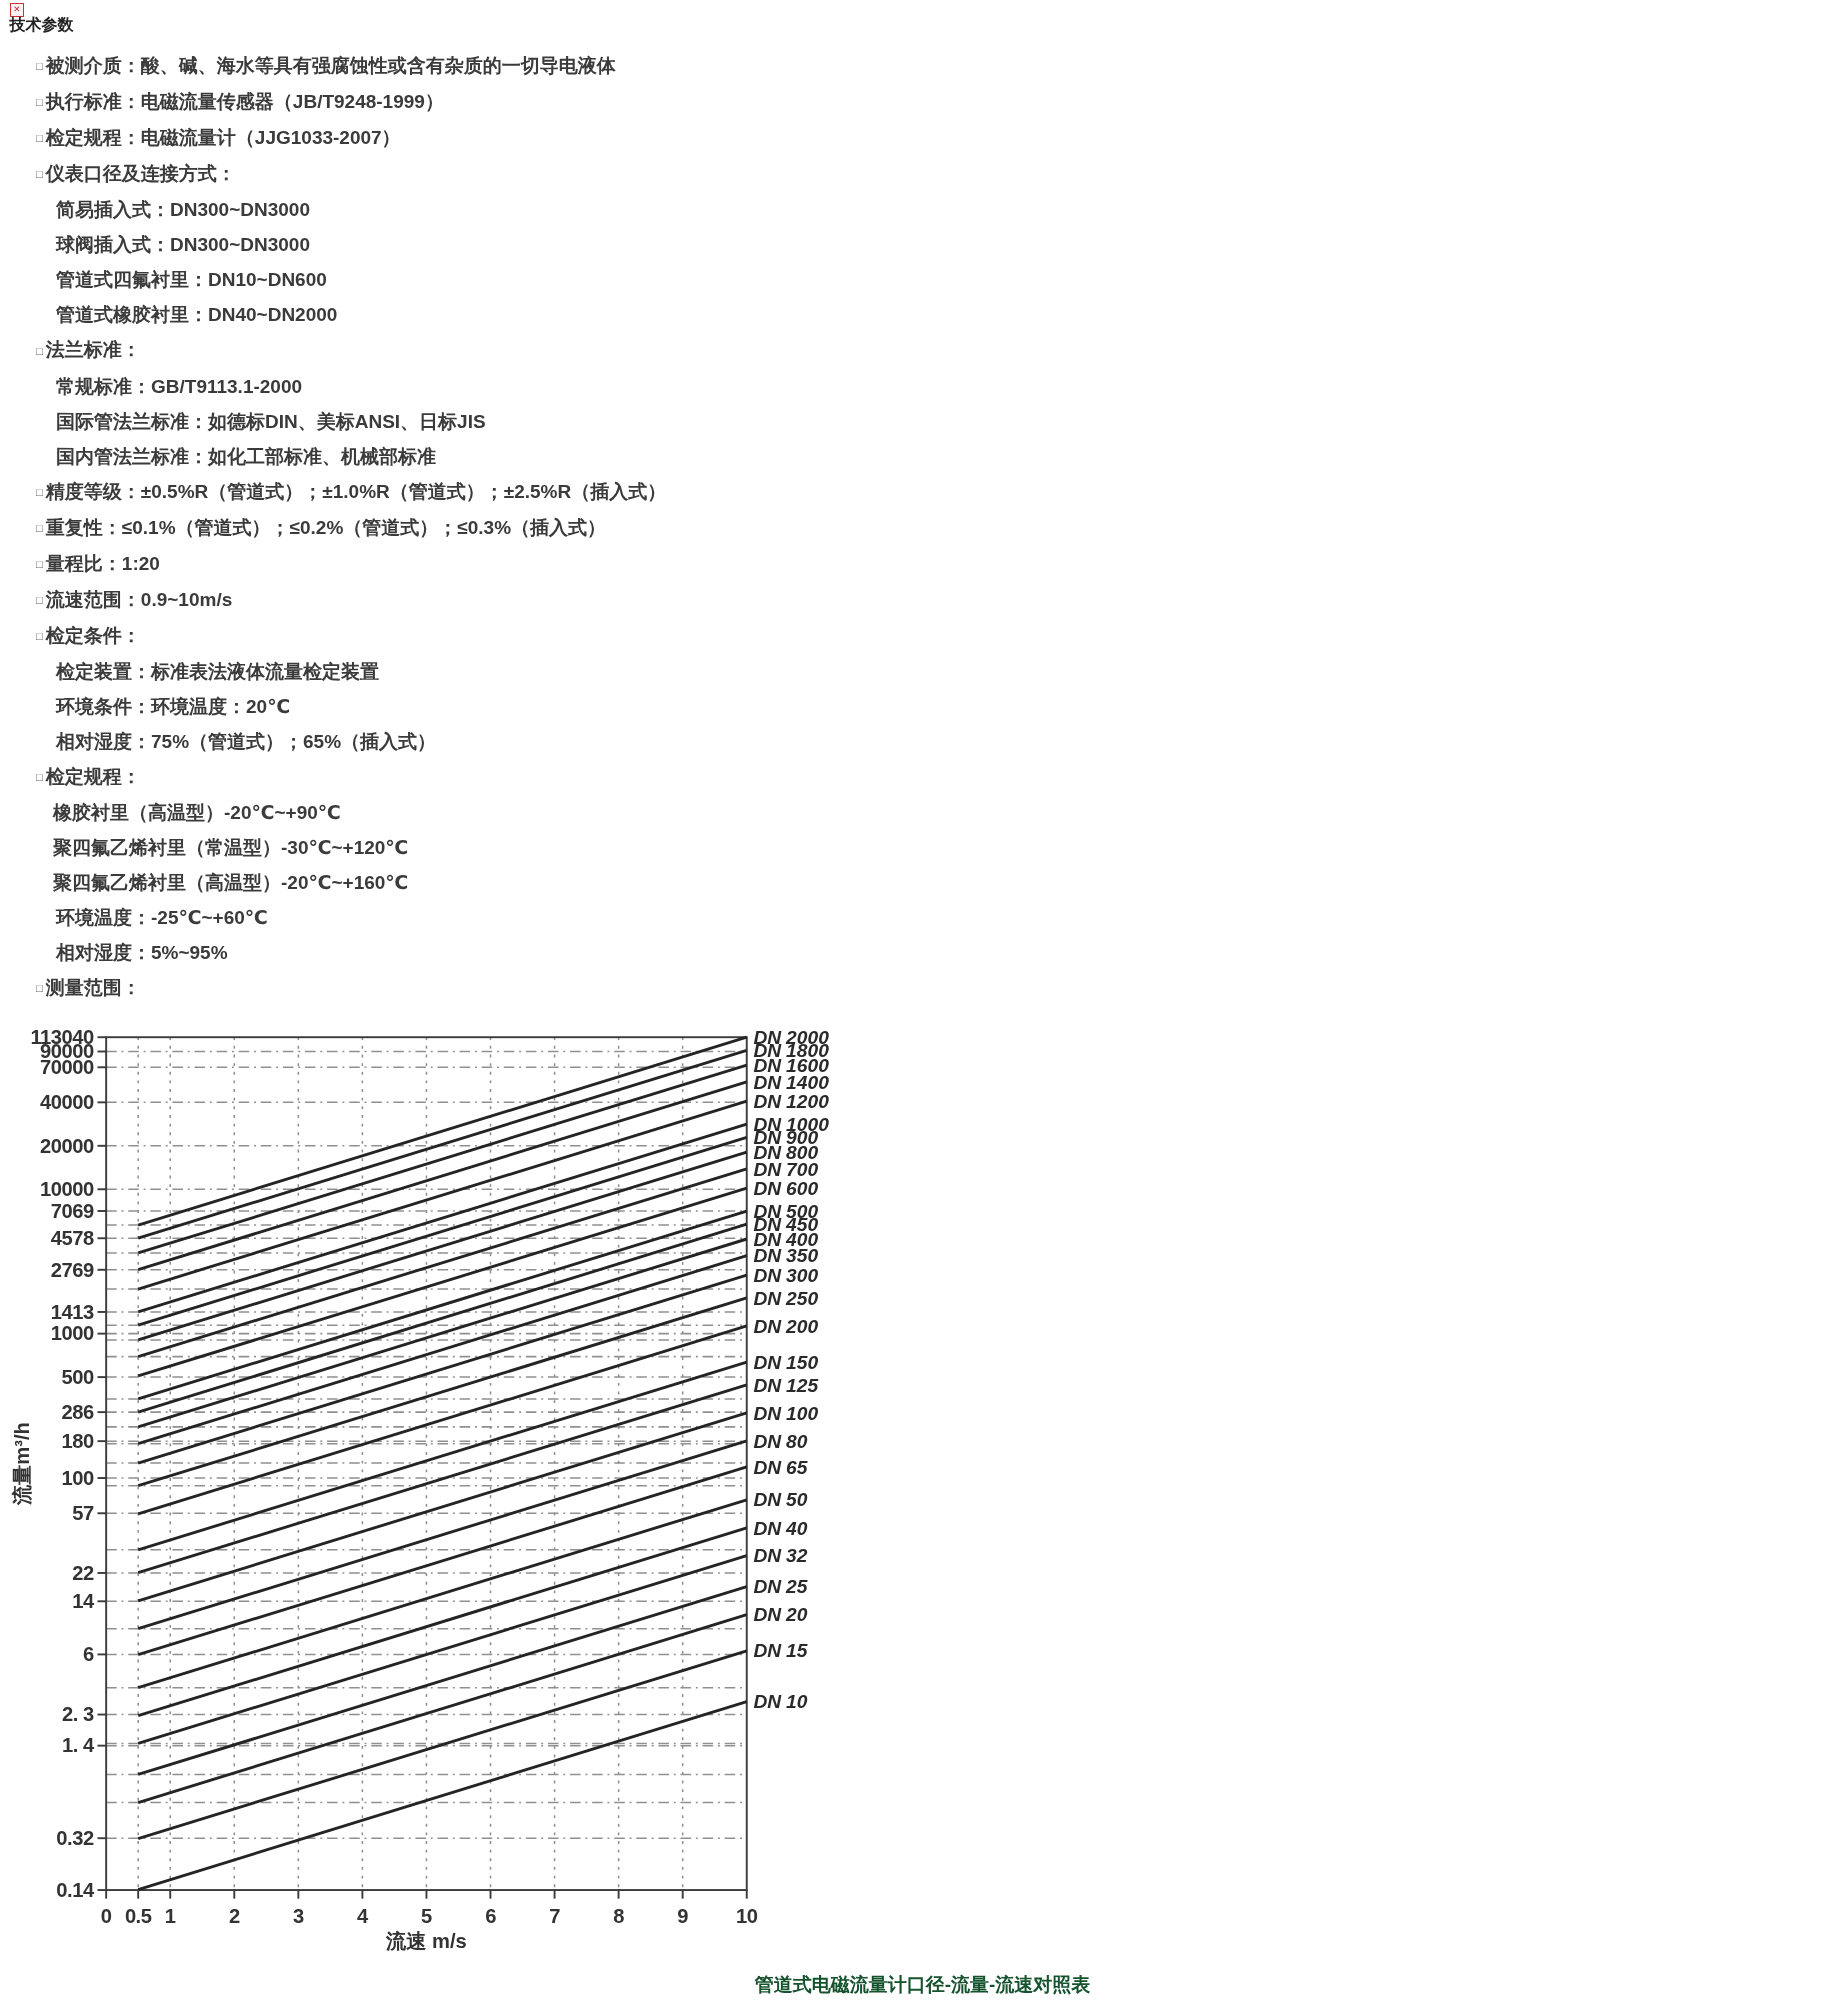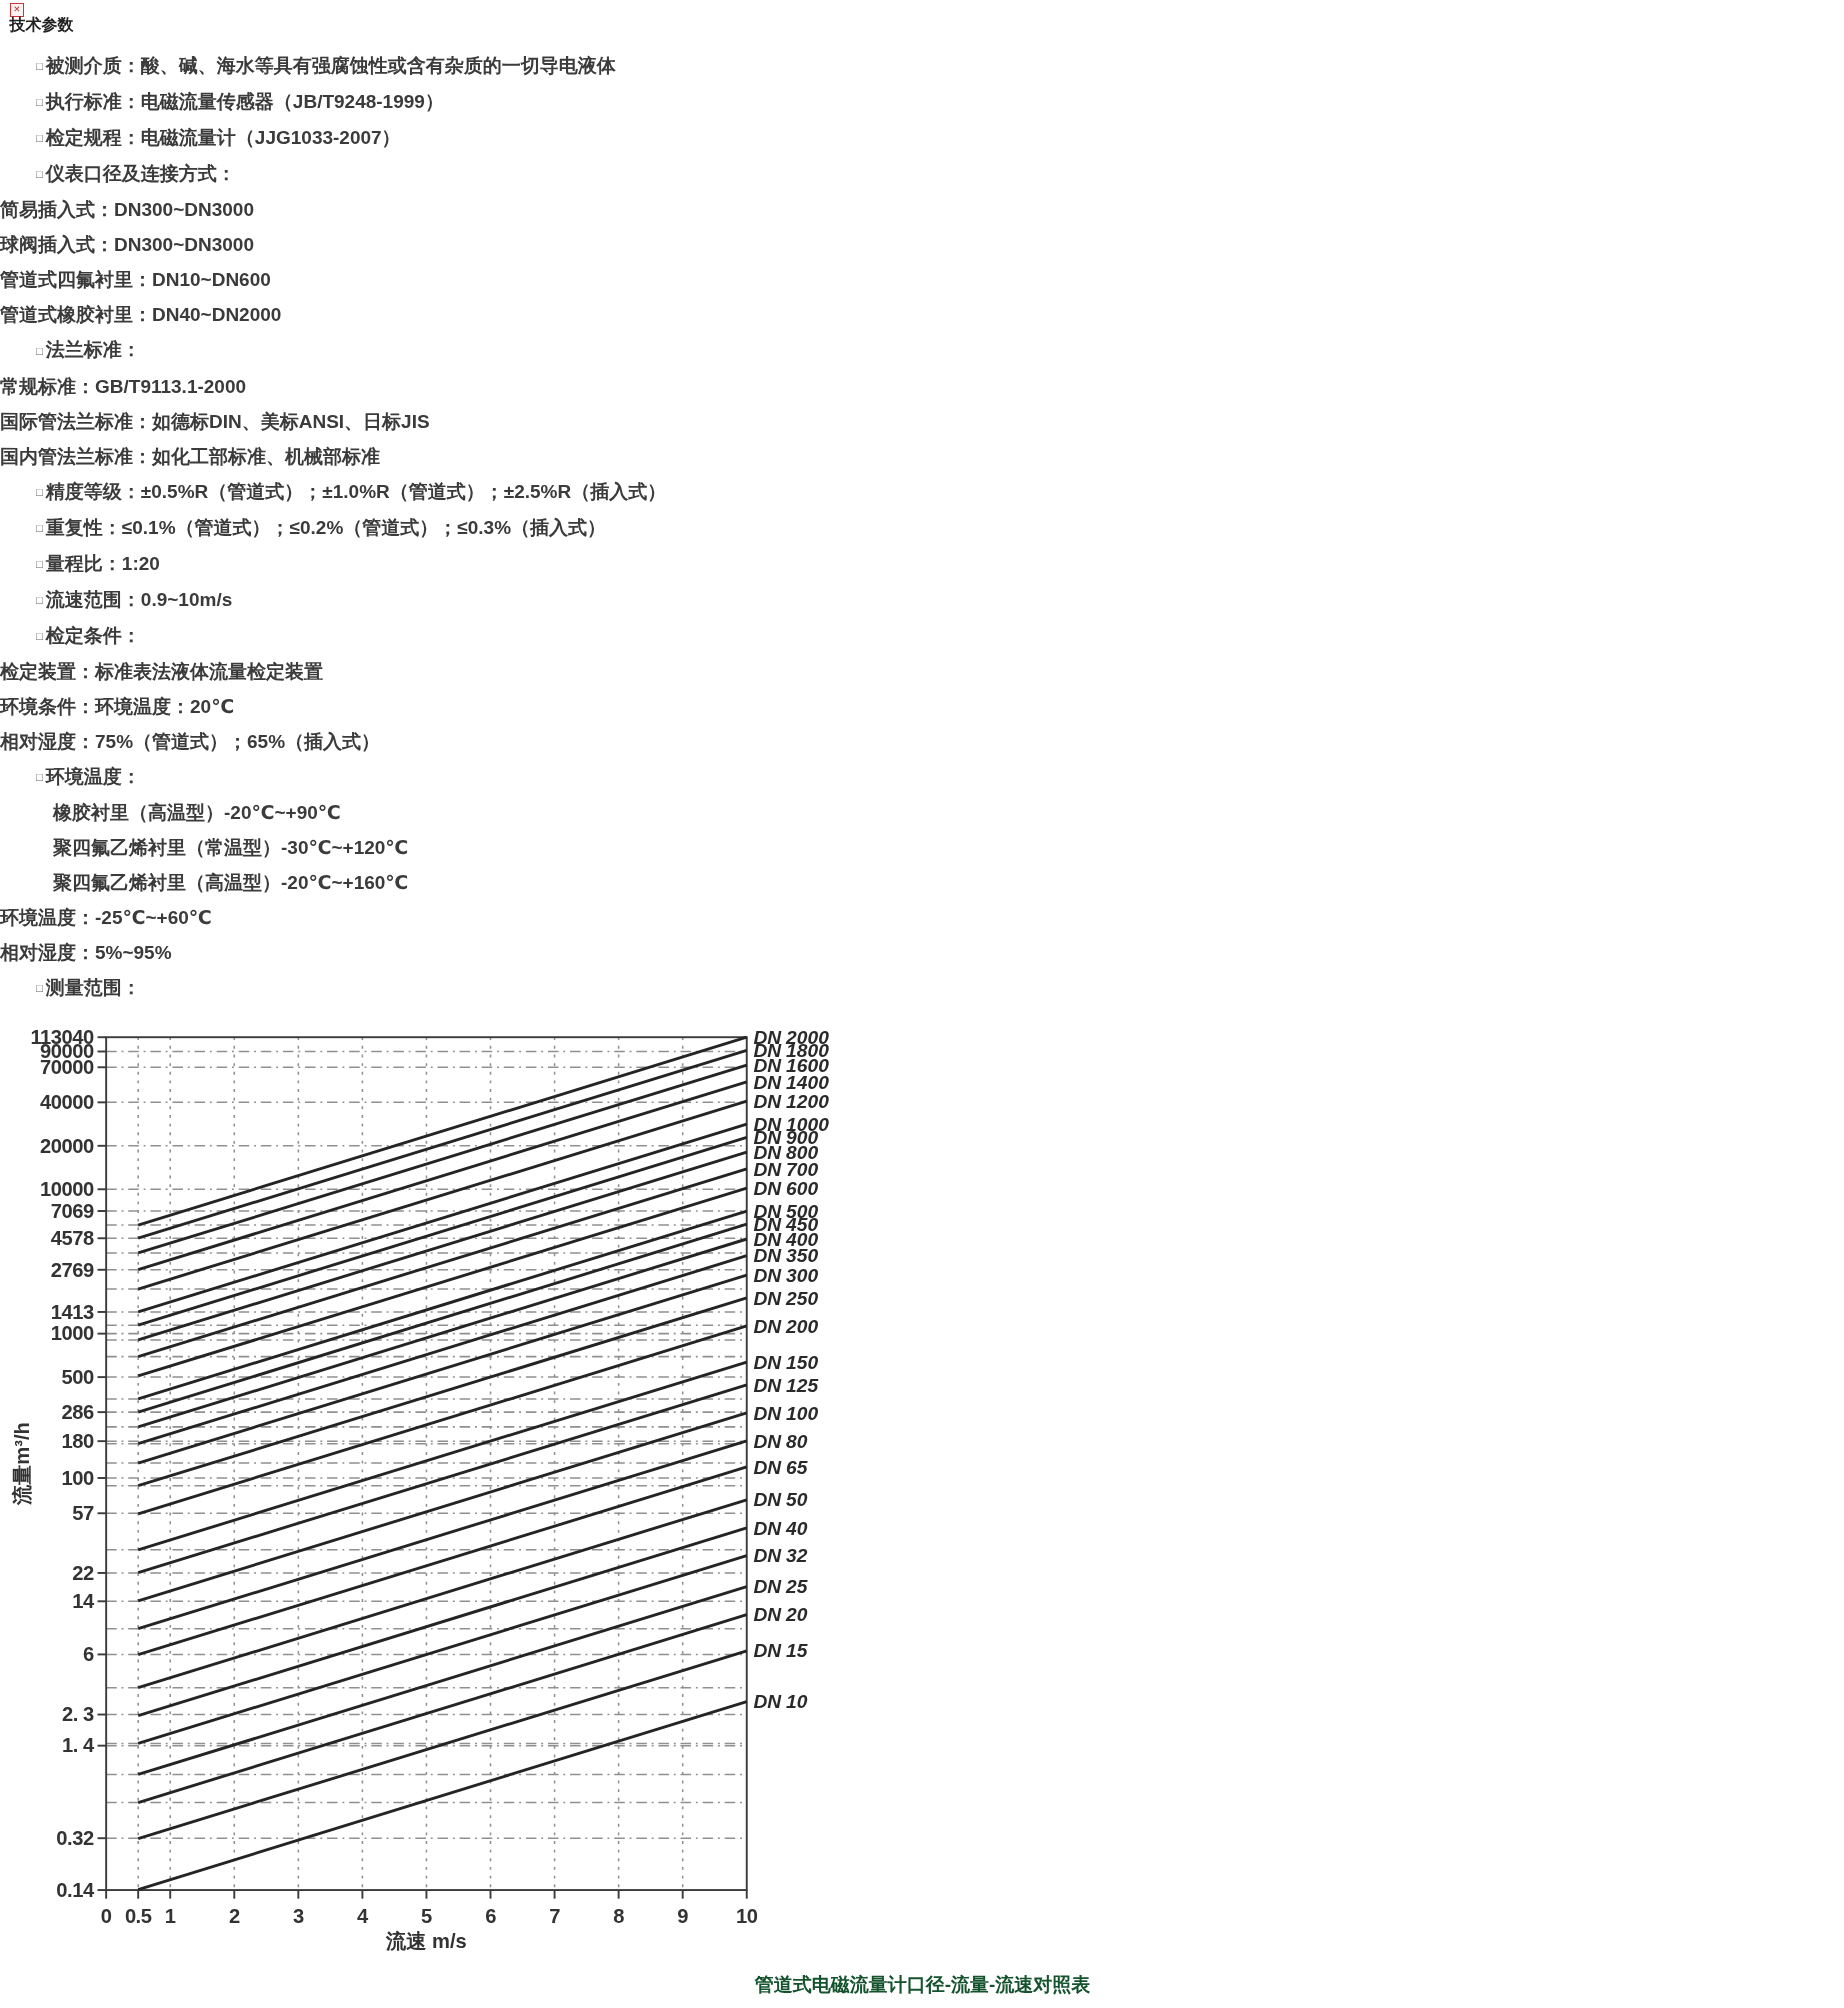--- a/index.html
+++ b/index.html
@@ -5,21 +5,21 @@
   html,body{margin:0;padding:0;background:#fff;}
   .page{position:relative;width:1845px;height:2009px;background:#ffffff;overflow:hidden;
         font-family:"Liberation Sans","DejaVu Sans",sans-serif;color:#3b3b3b;}
   .broken-img{position:absolute;left:9.6px;top:2.9px;width:12.5px;height:12.5px;
         border:1px solid #cc3333;color:#cc3333;font-size:8.6px;line-height:11.5px;
         text-align:center;background:#fbf3f3;font-weight:bold;}
   .heading{position:absolute;left:9.6px;top:15.4px;margin:0;font-size:16px;font-weight:bold;color:#222;}
   .spec-list{position:absolute;left:0;top:48px;width:1345px;}
   .spec-row{line-height:35px;font-size:19px;font-weight:bold;white-space:pre;color:#3b3b3b;}
   .lvl1{padding-left:36px;}
-  .lvl2{}
+  .lvl2{padding-left:56px;}
   .lvl3{padding-left:53px;}
   .bullet{font-size:11.5px;color:#666;margin-right:2.9px;vertical-align:1.9px;font-weight:normal;}
   .chart-wrap{position:absolute;left:0;top:1018px;width:1845px;height:970px;}
   .caption{position:absolute;left:0;top:1972px;width:1845px;text-align:center;
         font-size:19px;font-weight:bold;color:#14532d;}
   
   .gv{stroke:#909090;stroke-width:1.6;stroke-dasharray:3 6;}
   .gh{stroke:#909090;stroke-width:1.6;stroke-dasharray:11 5 2 5;}
   .frame{fill:none;stroke:#3c3c3c;stroke-width:2;}
   .sline{stroke:#242424;stroke-width:3;fill:none;}
@@ -51,21 +51,21 @@
       <div class="spec-row lvl2"><span>国际管法兰标准：如德标DIN、美标ANSI、日标JIS</span></div>
       <div class="spec-row lvl2"><span>国内管法兰标准：如化工部标准、机械部标准</span></div>
       <div class="spec-row lvl1"><span class="bullet">□</span><span>精度等级：±0.5%R（管道式）；±1.0%R（管道式）；±2.5%R（插入式）</span></div>
       <div class="spec-row lvl1"><span class="bullet">□</span><span>重复性：≤0.1%（管道式）；≤0.2%（管道式）；≤0.3%（插入式）</span></div>
       <div class="spec-row lvl1"><span class="bullet">□</span><span>量程比：1:20</span></div>
       <div class="spec-row lvl1"><span class="bullet">□</span><span>流速范围：0.9~10m/s</span></div>
       <div class="spec-row lvl1"><span class="bullet">□</span><span>检定条件：</span></div>
       <div class="spec-row lvl2"><span>检定装置：标准表法液体流量检定装置</span></div>
       <div class="spec-row lvl2"><span>环境条件：环境温度：20℃</span></div>
       <div class="spec-row lvl2"><span>相对湿度：75%（管道式）；65%（插入式）</span></div>
-      <div class="spec-row lvl1"><span class="bullet">□</span><span>环境温度：</span></div>
+      <div class="spec-row lvl1"><span class="bullet">□</span><span>检定规程：</span></div>
       <div class="spec-row lvl3"><span>橡胶衬里（高温型）-20℃~+90℃</span></div>
       <div class="spec-row lvl3"><span>聚四氟乙烯衬里（常温型）-30℃~+120℃</span></div>
       <div class="spec-row lvl3"><span>聚四氟乙烯衬里（高温型）-20℃~+160℃</span></div>
       <div class="spec-row lvl2"><span>环境温度：-25℃~+60℃</span></div>
       <div class="spec-row lvl2"><span>相对湿度：5%~95%</span></div>
       <div class="spec-row lvl1"><span class="bullet">□</span><span>测量范围：</span></div>
     </div>
 
   <div class="chart-wrap">
     <svg id="chart-svg" width="1845" height="970" viewBox="0 0 1920 1010">

